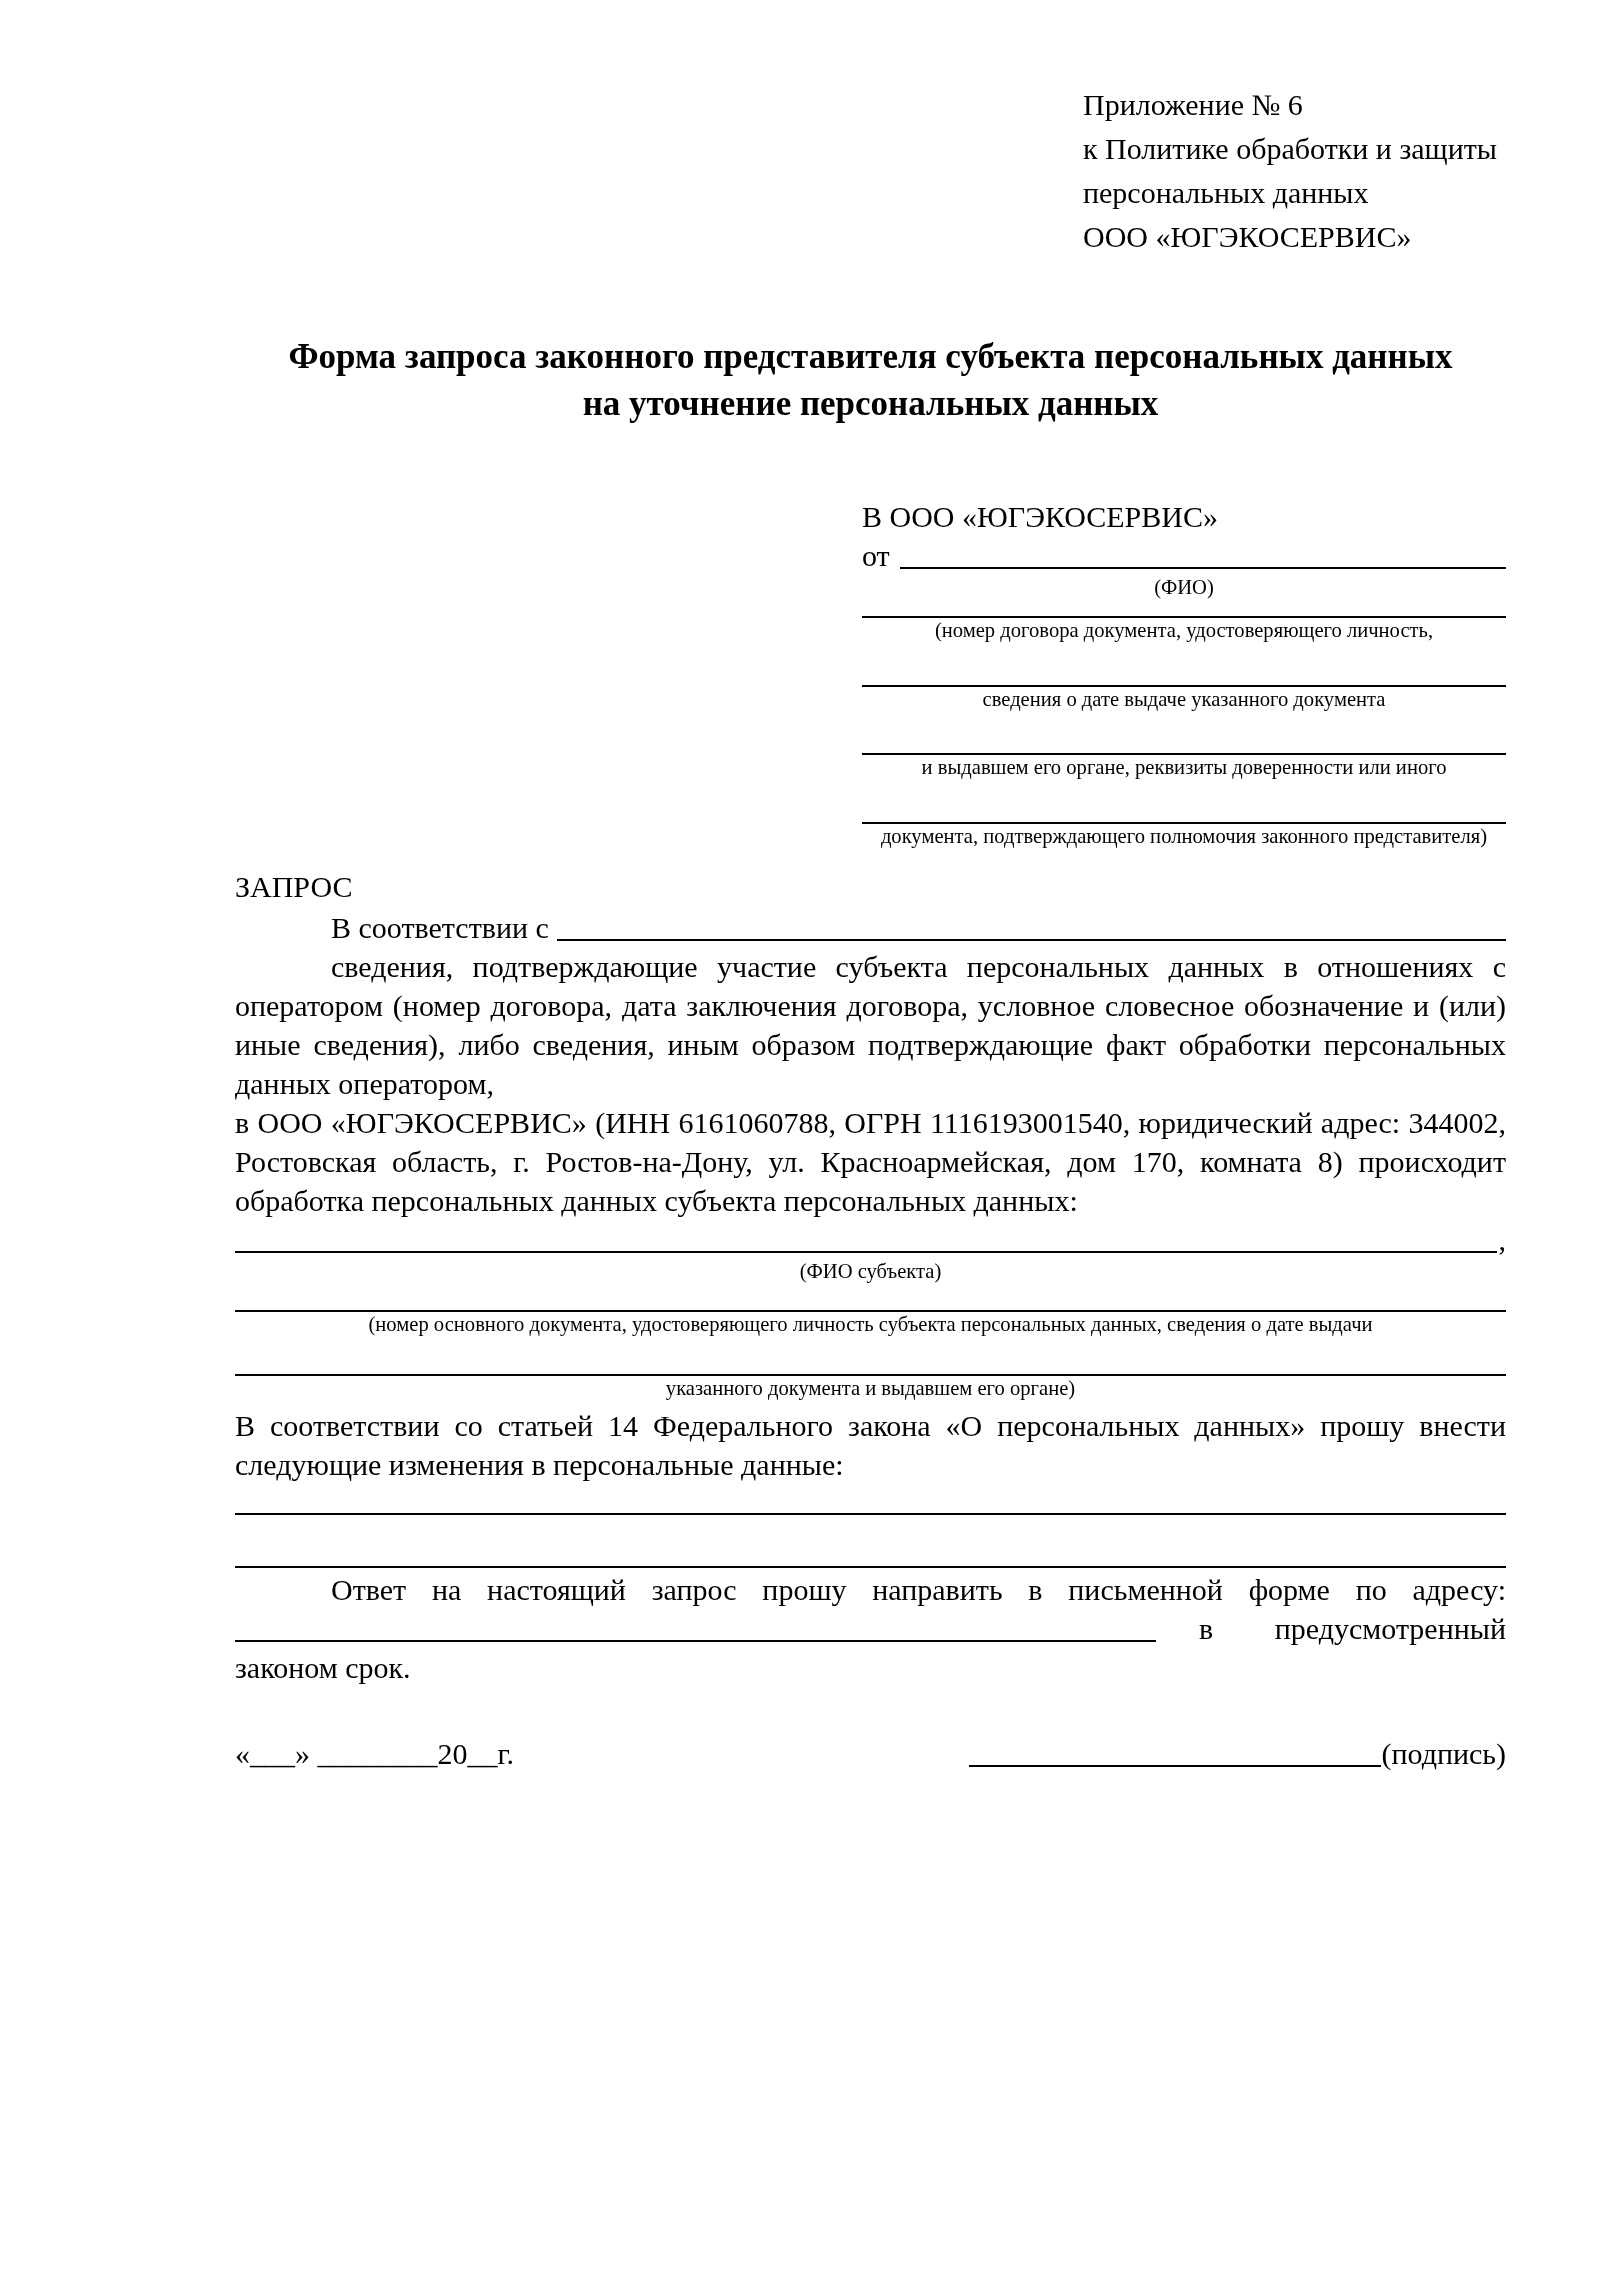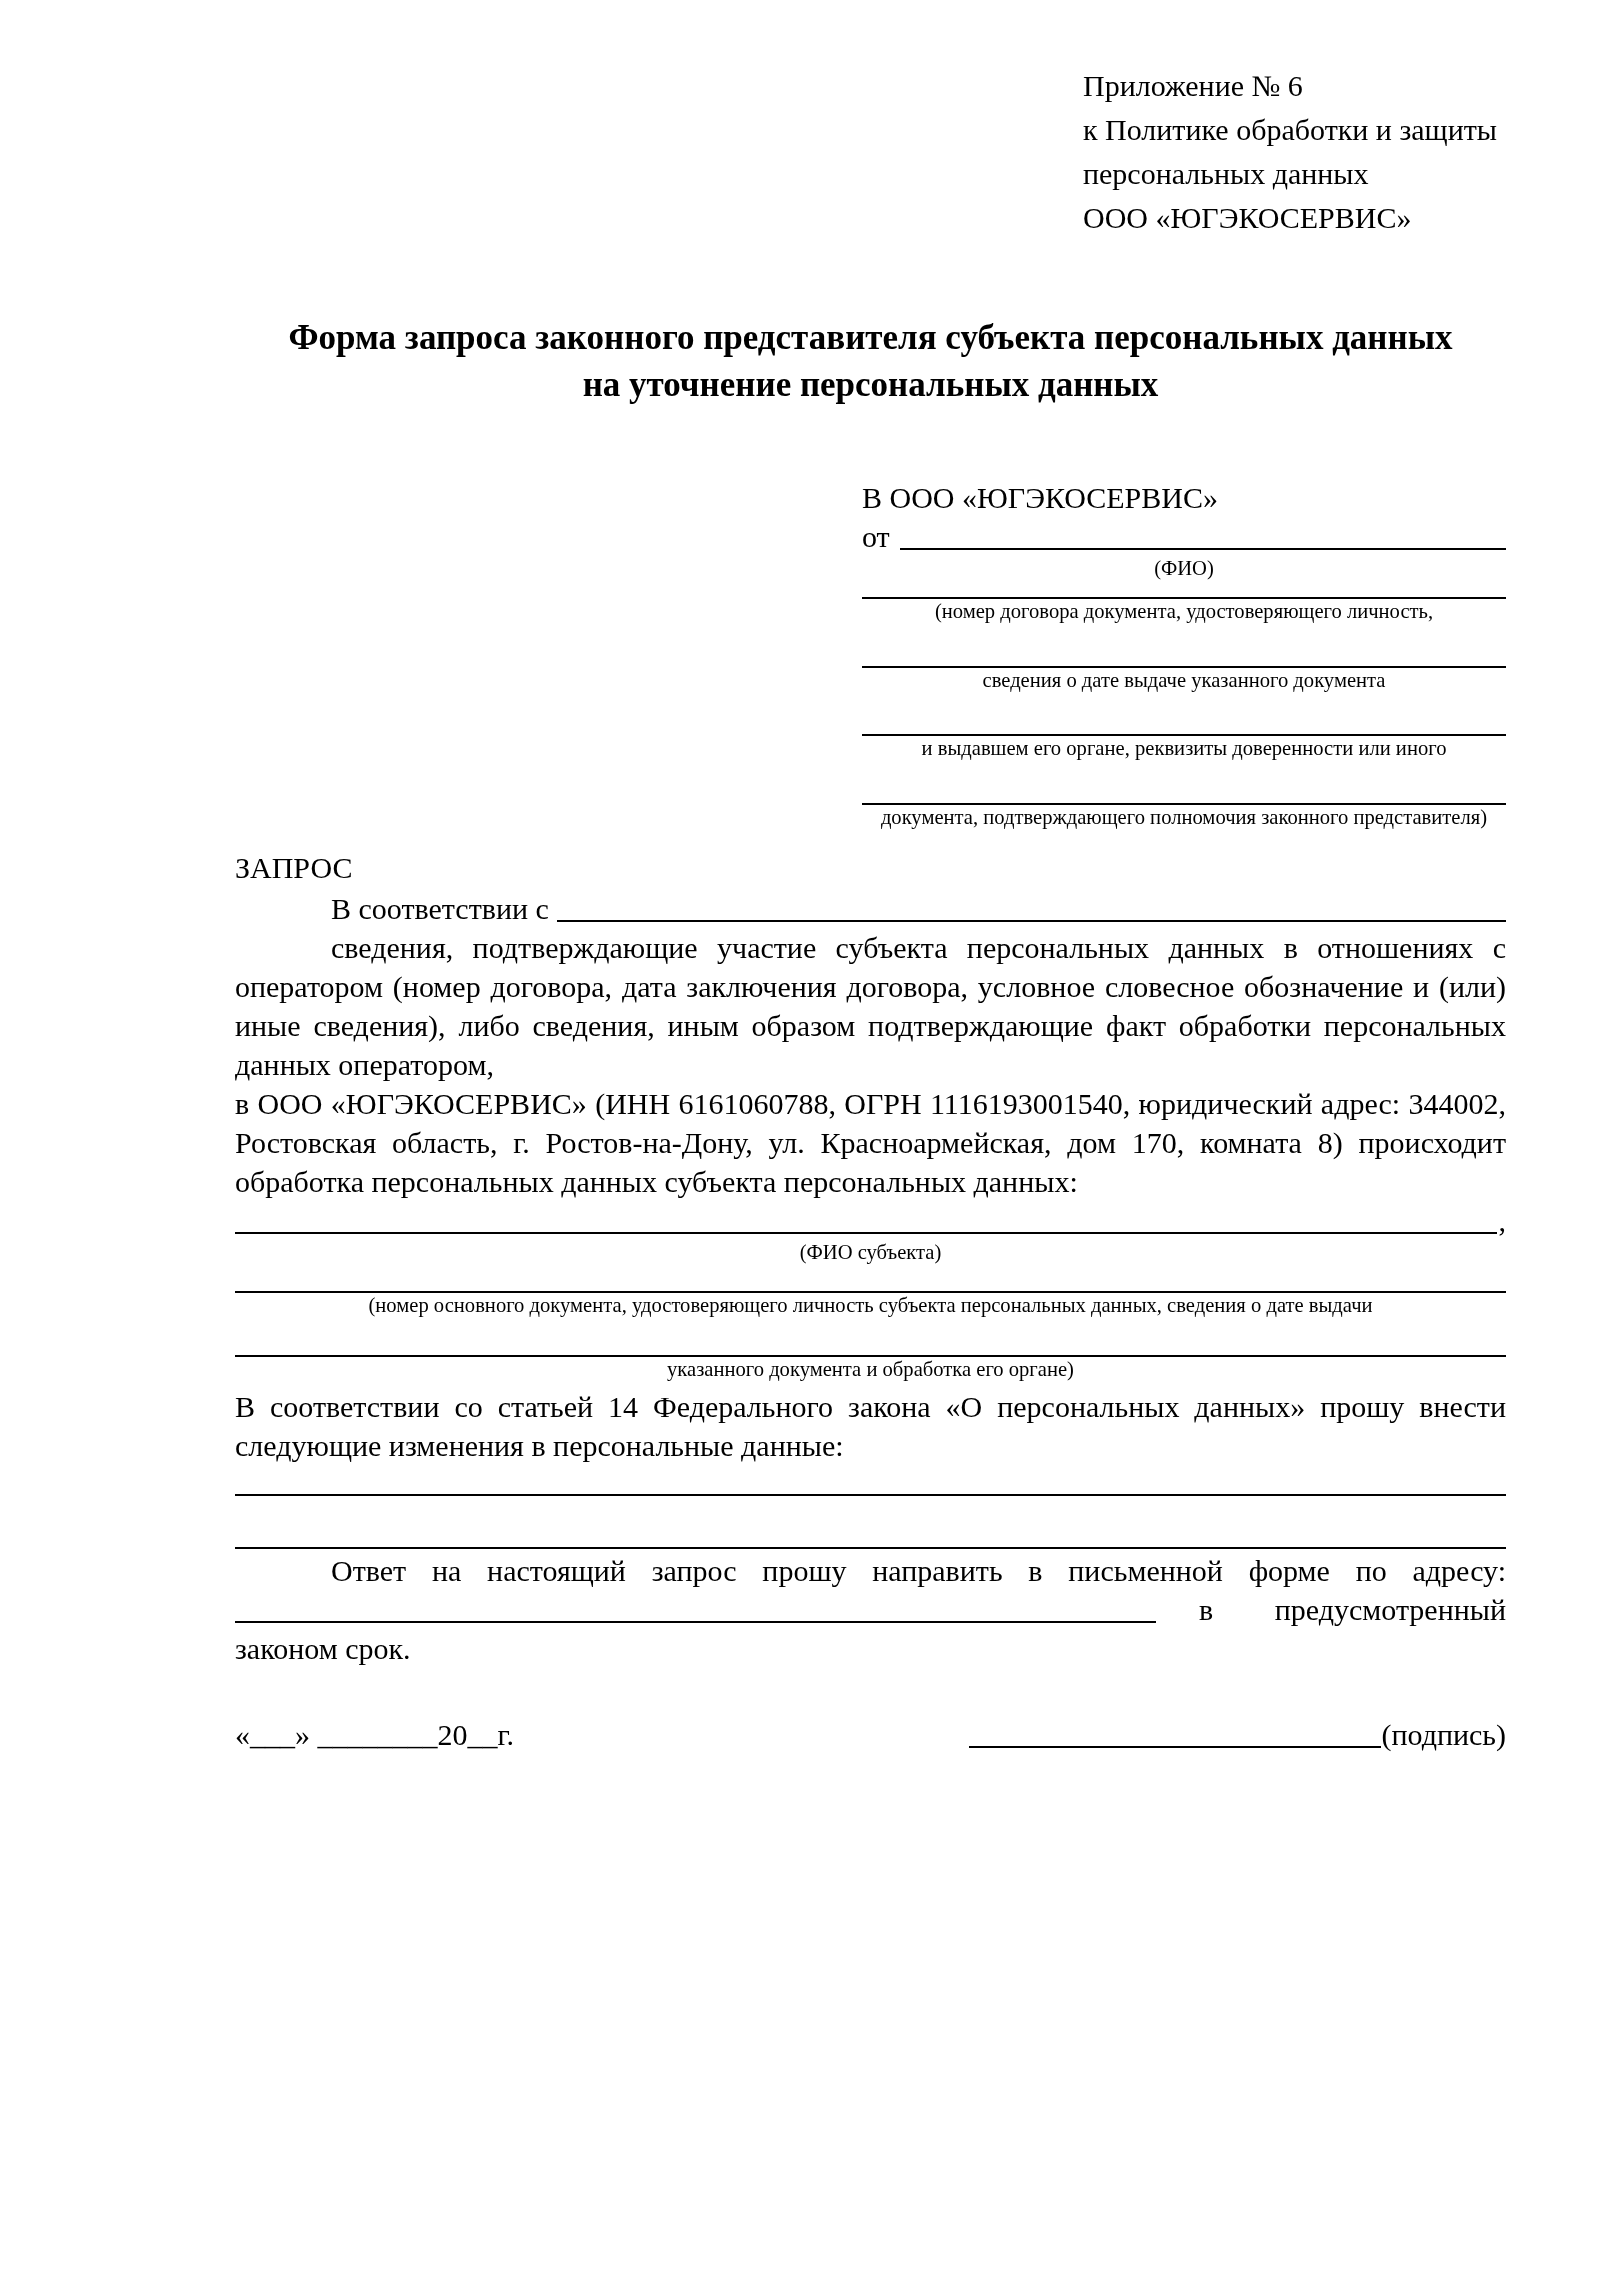--- a/index.html
+++ b/index.html
@@ -1,21 +1,21 @@
 <!DOCTYPE html>
 <html lang="ru"><head>
 <meta charset="utf-8">
 <style>
   html, body { margin: 0; padding: 0; background: #fff; }
   .page {
     position: relative;
     width: 1621px;
     height: 2293px;
     box-sizing: border-box;
-    padding: 64px 115px 0 235px;
+    padding: 83px 115px 0 235px;
     background: #ffffff;
     color: #000000;
     font-family: "Liberation Serif", "DejaVu Serif", serif;
     font-size: 30px;
     line-height: 39px;
   }
 
   
   .doc-header { margin-left: 848px; line-height: 44px; }
 
@@ -127,21 +127,21 @@
     <span class="comma">,</span>
   </div>
   <div class="cap center">(ФИО субъекта)</div>
 
   <div class="field-row fr1">
     <div class="rule"></div>
     <div class="cap center">(номер основного документа, удостоверяющего личность субъекта персональных данных, сведения о дате выдачи</div>
   </div>
   <div class="field-row fr2">
     <div class="rule"></div>
-    <div class="cap center">указанного документа и обработка его органе)</div>
+    <div class="cap center">указанного документа и выдавшем его органе)</div>
   </div>
 
   <p class="body-par law">В соответствии со статьей 14 Федерального закона «О персональных данных» прошу внести следующие изменения в персональные данные:</p>
 
   <div class="rule empty1"></div>
   <div class="rule empty2"></div>
 
   <p class="reply1">Ответ на настоящий запрос прошу направить в письменной форме по адресу:</p>
 
   <div class="flex-line reply2">

